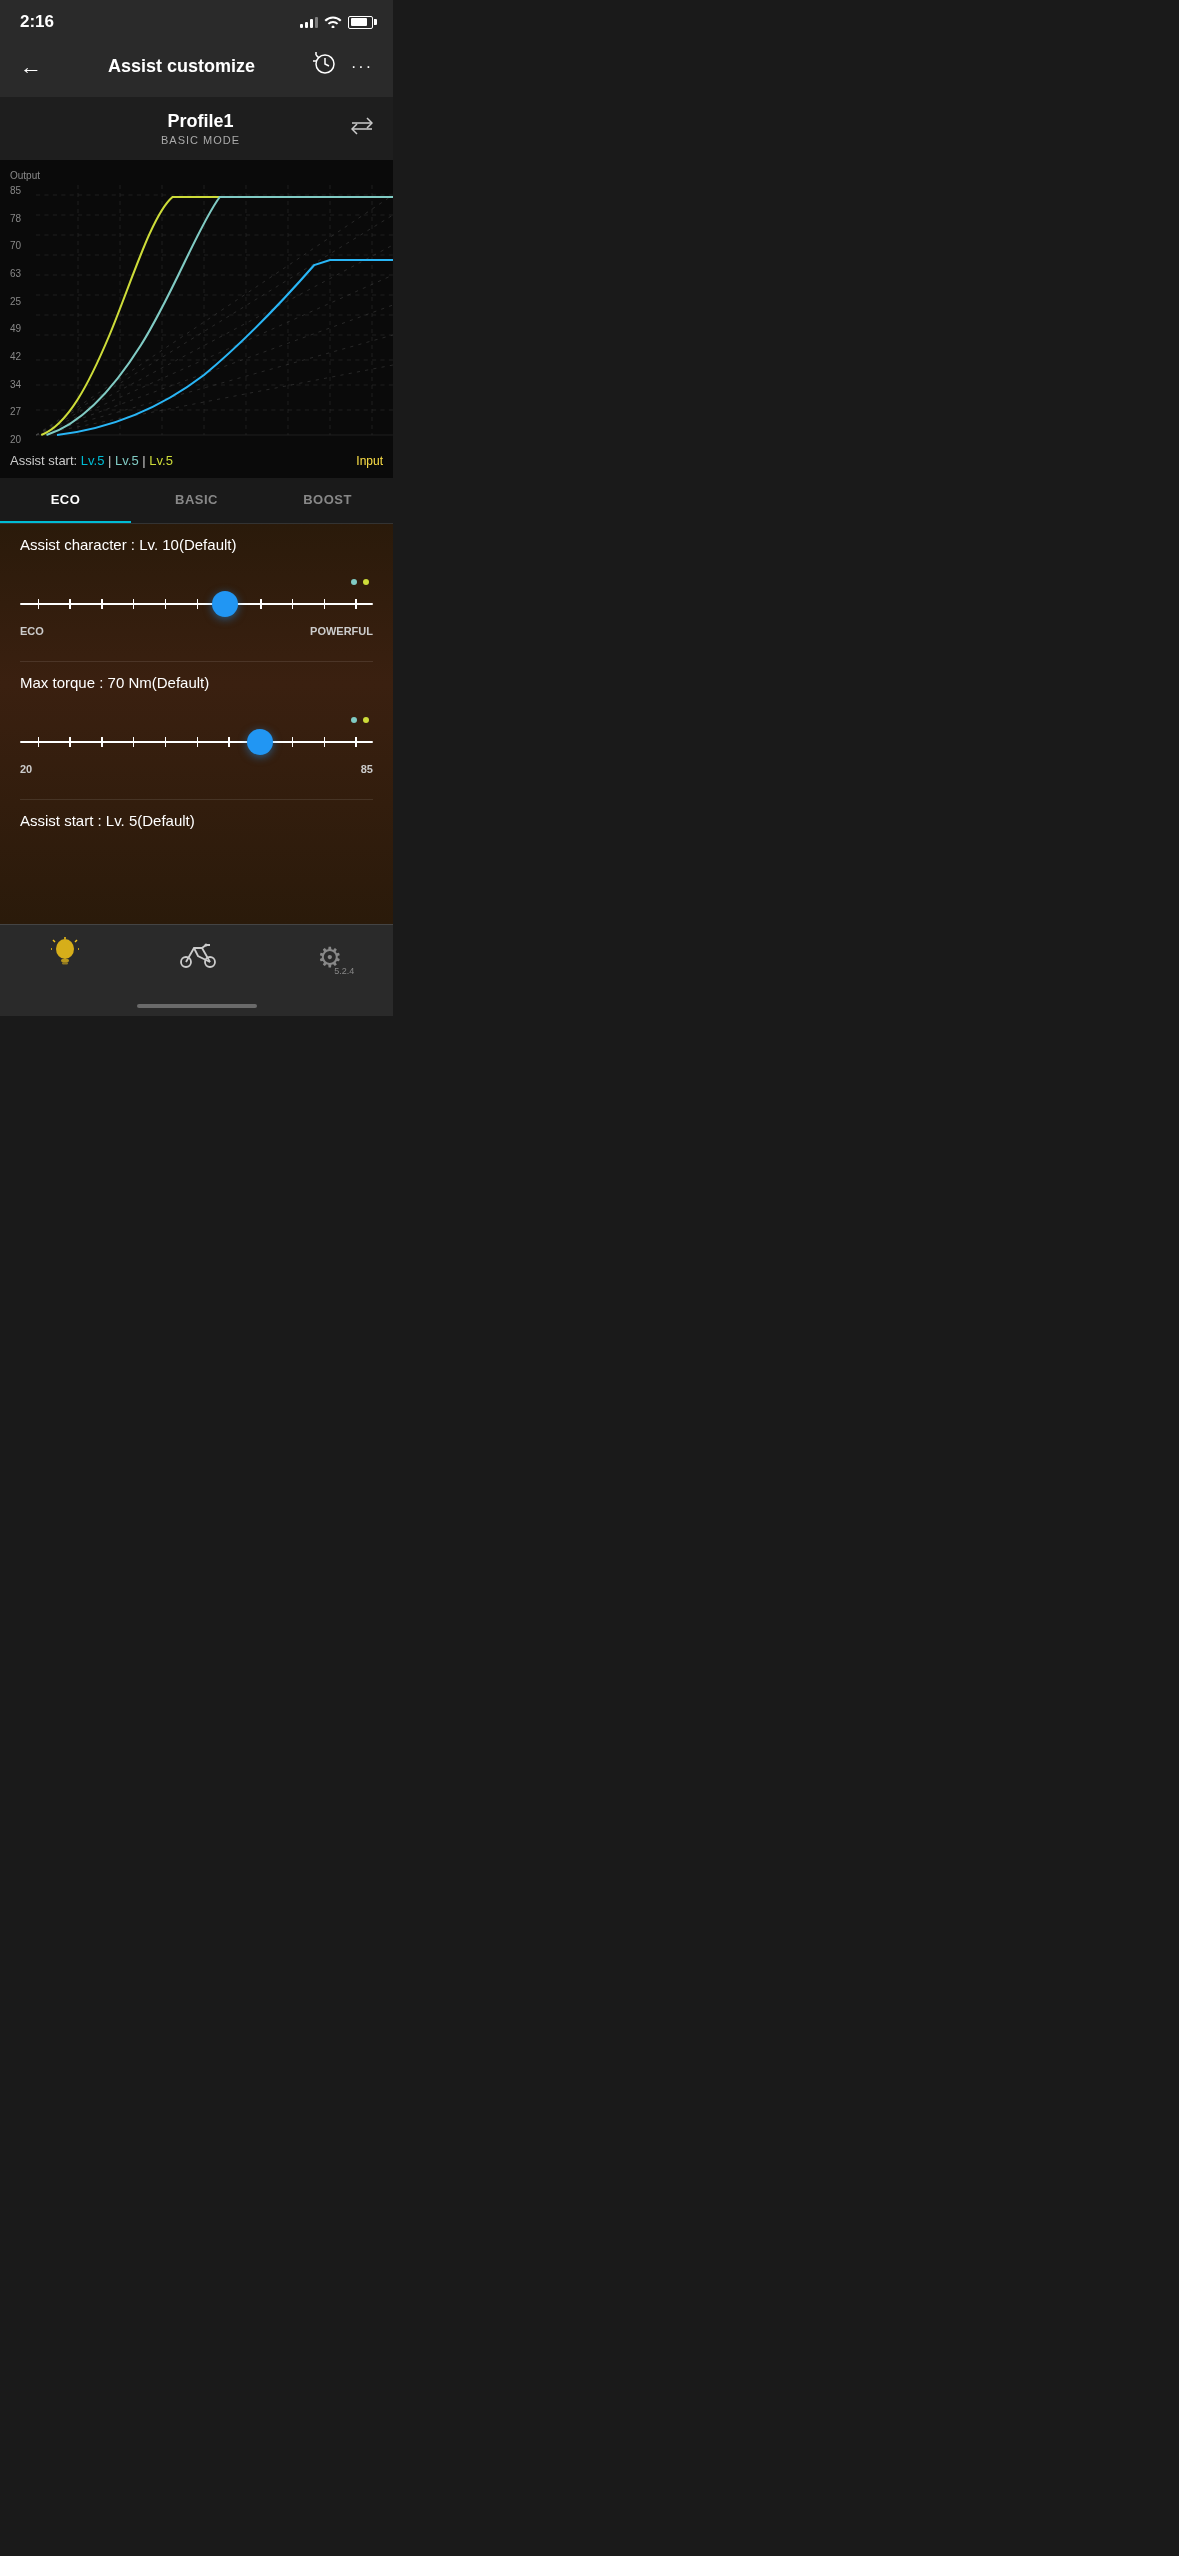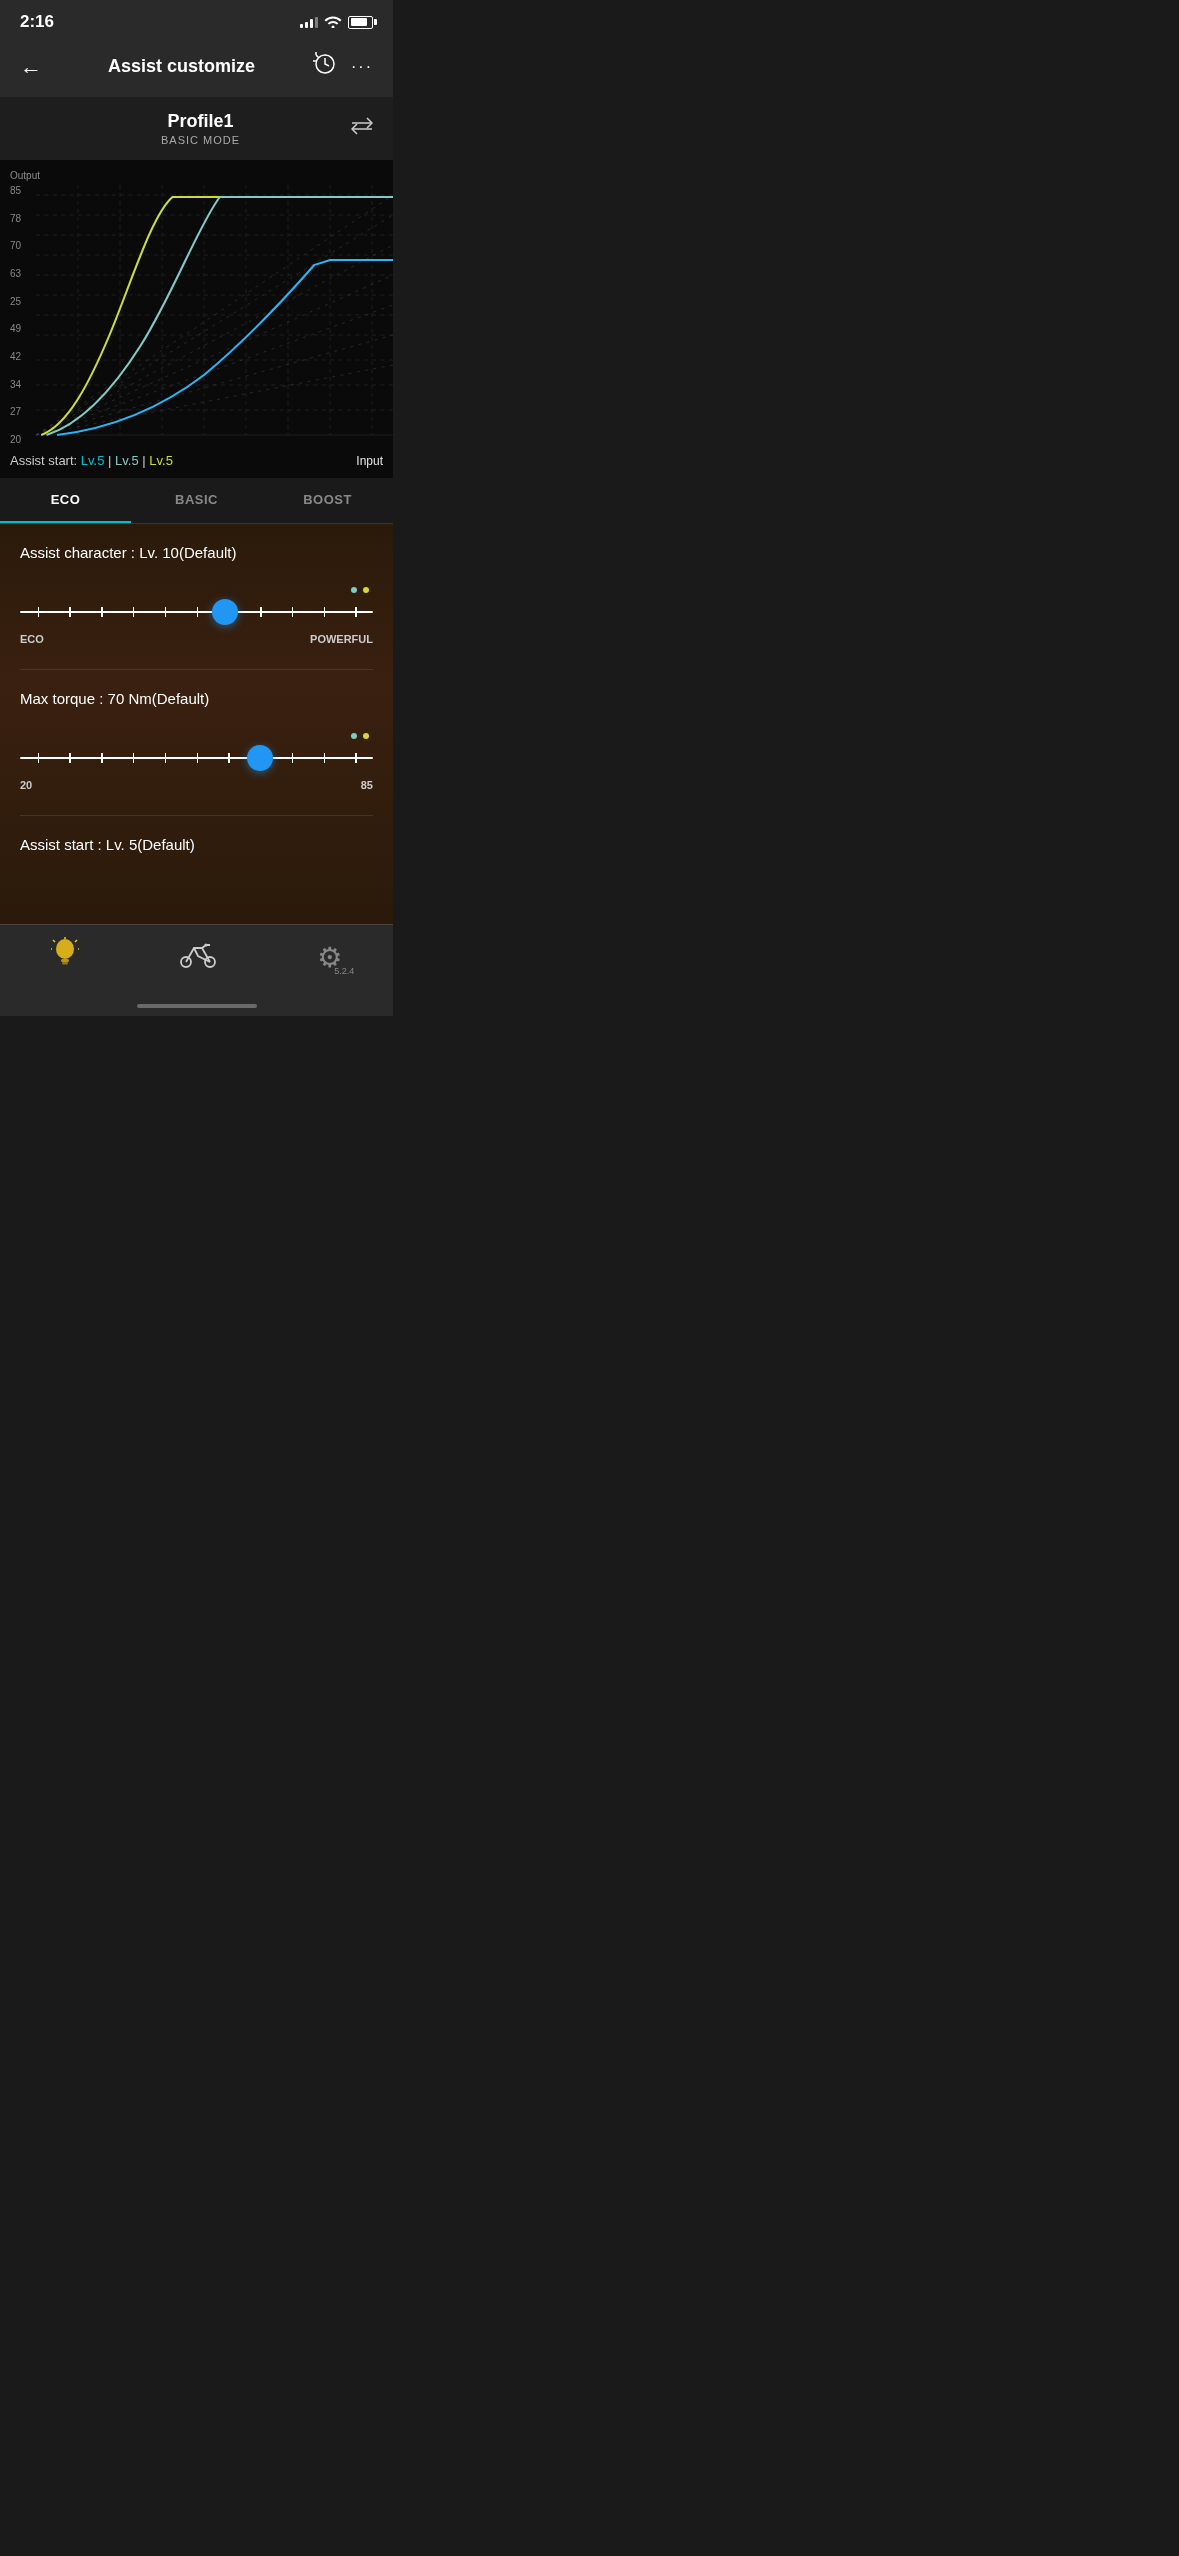--- a/index.html
+++ b/index.html
@@ -176,21 +176,21 @@
     }
     .assist-start-text {
       font-size: 13px;
       color: #ccc;
     }
     .lv-cyan { color: #00bcd4; }
     .lv-green { color: #80cbc4; }
     .lv-yellow { color: #cddc39; }
     .input-label {
       font-size: 12px;
-      color: #e5e5e5;
+      color: #fde047;
     }
 
     
     .tabs {
       display: flex;
       background: #1a1a1a;
       border-bottom: 1px solid #333;
     }
     .tab {
       flex: 1;
@@ -210,21 +210,21 @@
 
     
     .settings-content {
       background: linear-gradient(180deg, #2a1a0a 0%, #3a2010 40%, #2a1a0a 100%);
       padding: 0 20px;
       min-height: 400px;
     }
 
     
     .setting-section {
-      padding: 20px 0 16px;
+      padding: 12px 0 16px;
       border-bottom: 1px solid rgba(255,255,255,0.1);
     }
     .setting-label {
       font-size: 15px;
       color: #fff;
       margin-bottom: 18px;
     }
 
     
     .slider-container {

